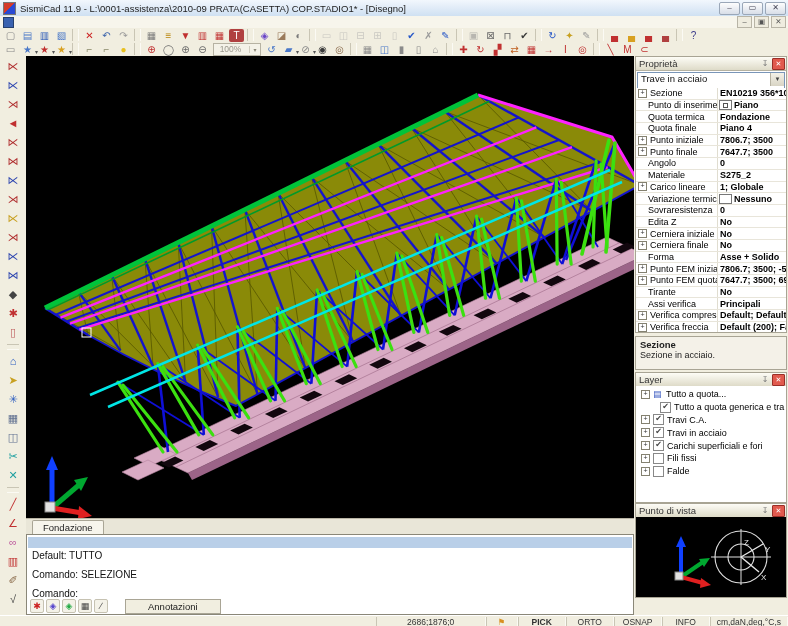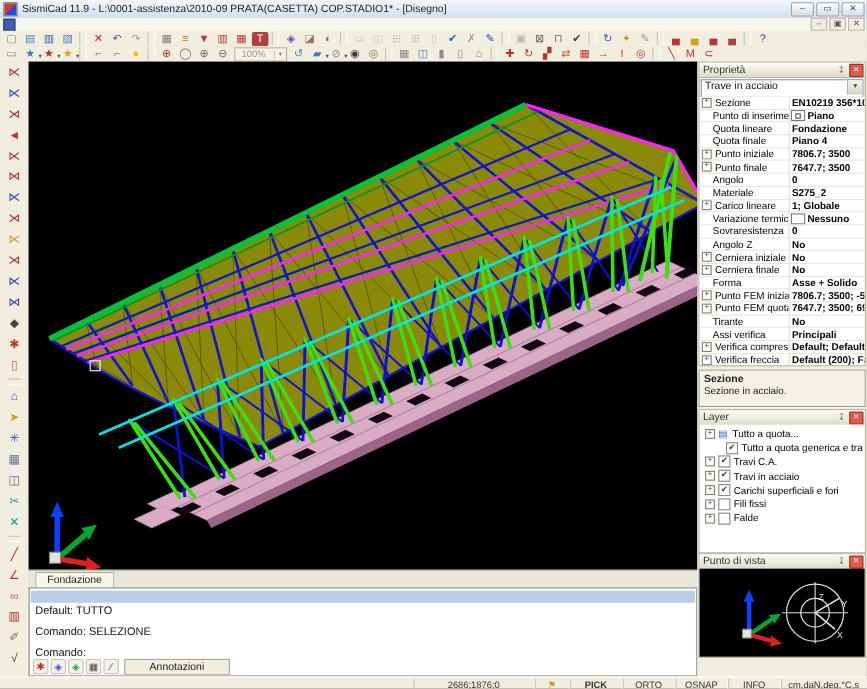--- a/index.html
+++ b/index.html
@@ -49,21 +49,21 @@
   #tabstrip{left:26px;top:518px;width:608px;height:16px;background:#e9e6d8;border-top:1px solid #b9b5a5;
     display:flex;align-items:flex-end;}
   .sheet-tab{margin-left:6px;height:14px;padding:0 10px;background:#f7f5ec;border:1px solid #a9a595;border-bottom:none;
     font-size:9.5px;line-height:14px;color:#222;border-radius:2px 2px 0 0;}
   
   #commandarea{left:26px;top:534px;width:608px;height:81px;background:#fff;border:1px solid #8a8778;box-sizing:border-box;}
   #cmd-highlight{position:absolute;left:1px;top:2px;width:604px;height:11px;background:#b9cfe8;}
   .cmdline{position:absolute;left:5px;font-size:10px;color:#111;white-space:pre;}
   #annotstrip{position:absolute;left:2px;bottom:1px;height:14px;display:flex;align-items:center;}
   #annotstrip .tb-icon{width:12px;height:12px;line-height:12px;font-size:9px;margin:0 1px;border:1px solid #c6c2b2;background:#f4f2e8;}
-  #annot-tab{margin-left:4px;height:13px;padding:0 22px;border:1px solid #a9a595;background:#f1eee0;
+  #annot-tab{margin-left:16px;height:13px;padding:0 22px;border:1px solid #a9a595;background:#f1eee0;
     font-size:9.5px;line-height:13px;color:#222;}
   
   #rightcol{left:634px;top:56px;width:154px;height:559px;background:#f1eee0;}
   .panel{position:absolute;left:1px;width:152px;border:1px solid #a8a494;background:#fff;box-sizing:border-box;}
   .phead{height:13px;background:linear-gradient(#fdfcf6,#dedbc8);border-bottom:1px solid #b5b2a2;
     display:flex;align-items:center;font-size:9.5px;color:#333;padding-left:3px;}
   .phead .sp{flex:1;}
   .pin{width:10px;height:10px;font-size:8px;line-height:10px;text-align:center;color:#777;margin-right:2px;}
   .closebox{width:11px;height:10px;background:#e15a4e;border:1px solid #9a2f28;color:#fff;
     font-size:7px;line-height:9px;text-align:center;margin-right:1px;border-radius:1px;}
@@ -451,21 +451,21 @@
             <span class="plabel">Punto di inserimento</span>
           </div>
           <div class="pc2">
             <span class="vicon center"></span>
             <span class="pvalue">Piano</span>
           </div>
         </div>
         <div class="prow">
           <div class="pc1">
             <span class="pexp empty"></span>
-            <span class="plabel">Quota lineare</span>
+            <span class="plabel">Quota termica</span>
           </div>
           <div class="pc2">
             <span class="pvalue">Fondazione</span>
           </div>
         </div>
         <div class="prow">
           <div class="pc1">
             <span class="pexp empty"></span>
             <span class="plabel">Quota finale</span>
           </div>
@@ -533,21 +533,21 @@
             <span class="pexp empty"></span>
             <span class="plabel">Sovraresistenza</span>
           </div>
           <div class="pc2">
             <span class="pvalue">0</span>
           </div>
         </div>
         <div class="prow">
           <div class="pc1">
             <span class="pexp empty"></span>
-            <span class="plabel">Angolo Z</span>
+            <span class="plabel">Edita Z</span>
           </div>
           <div class="pc2">
             <span class="pvalue">No</span>
           </div>
         </div>
         <div class="prow">
           <div class="pc1">
             <span class="pexp">+</span>
             <span class="plabel">Cerniera iniziale</span>
           </div>

